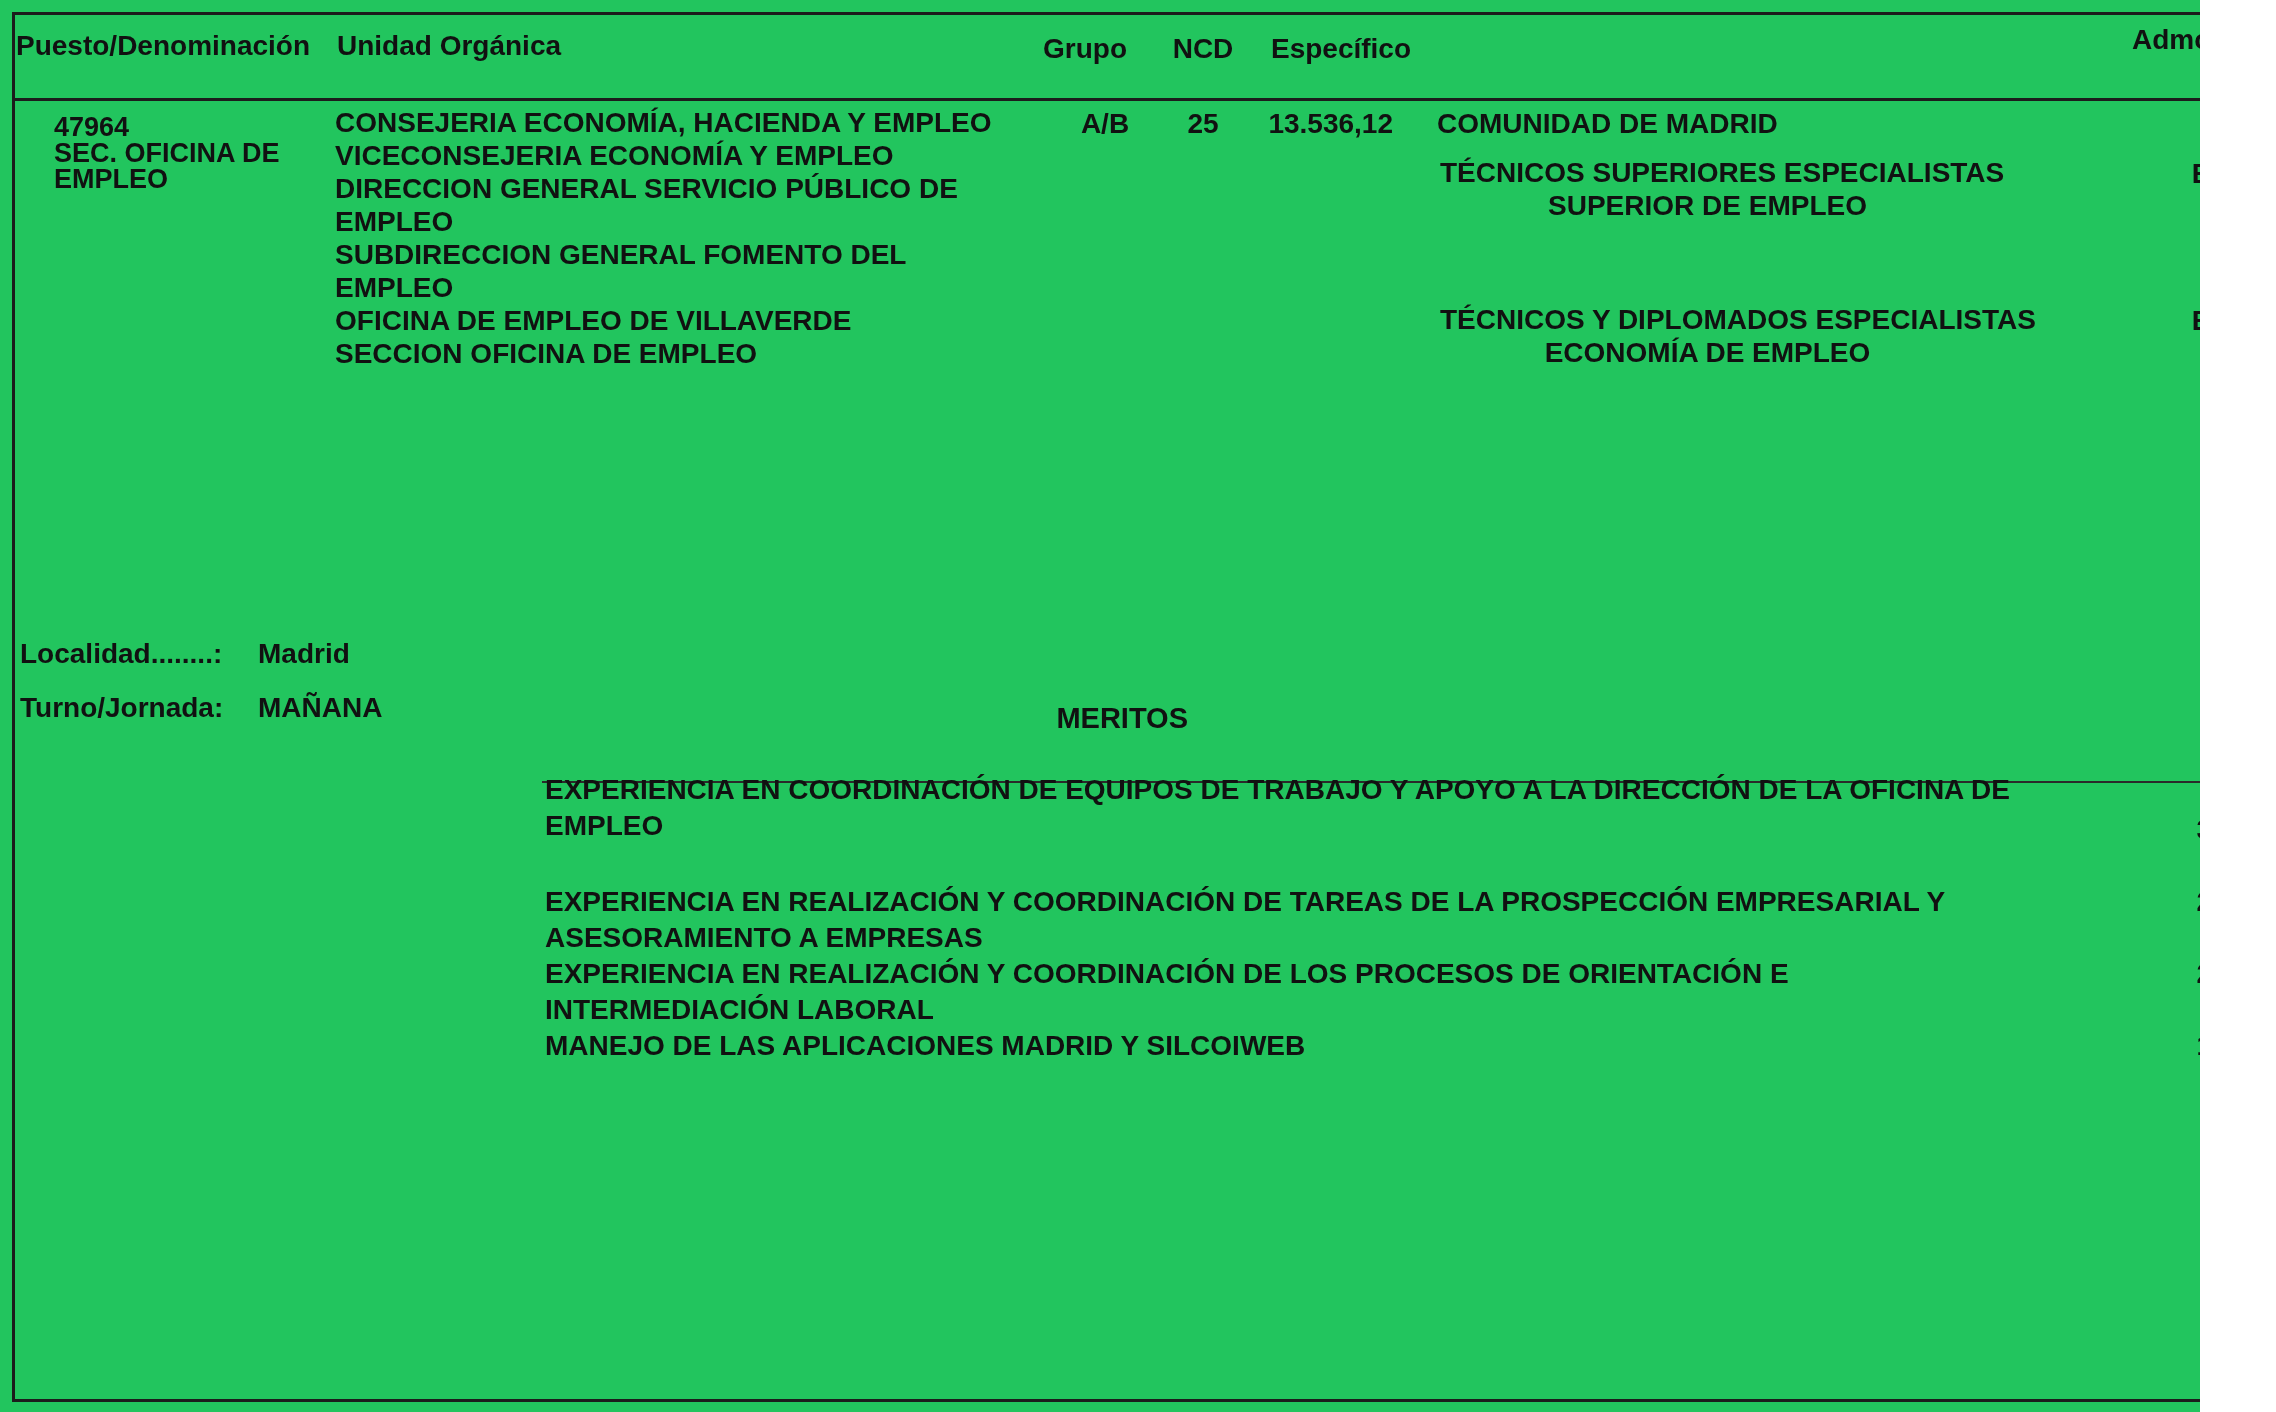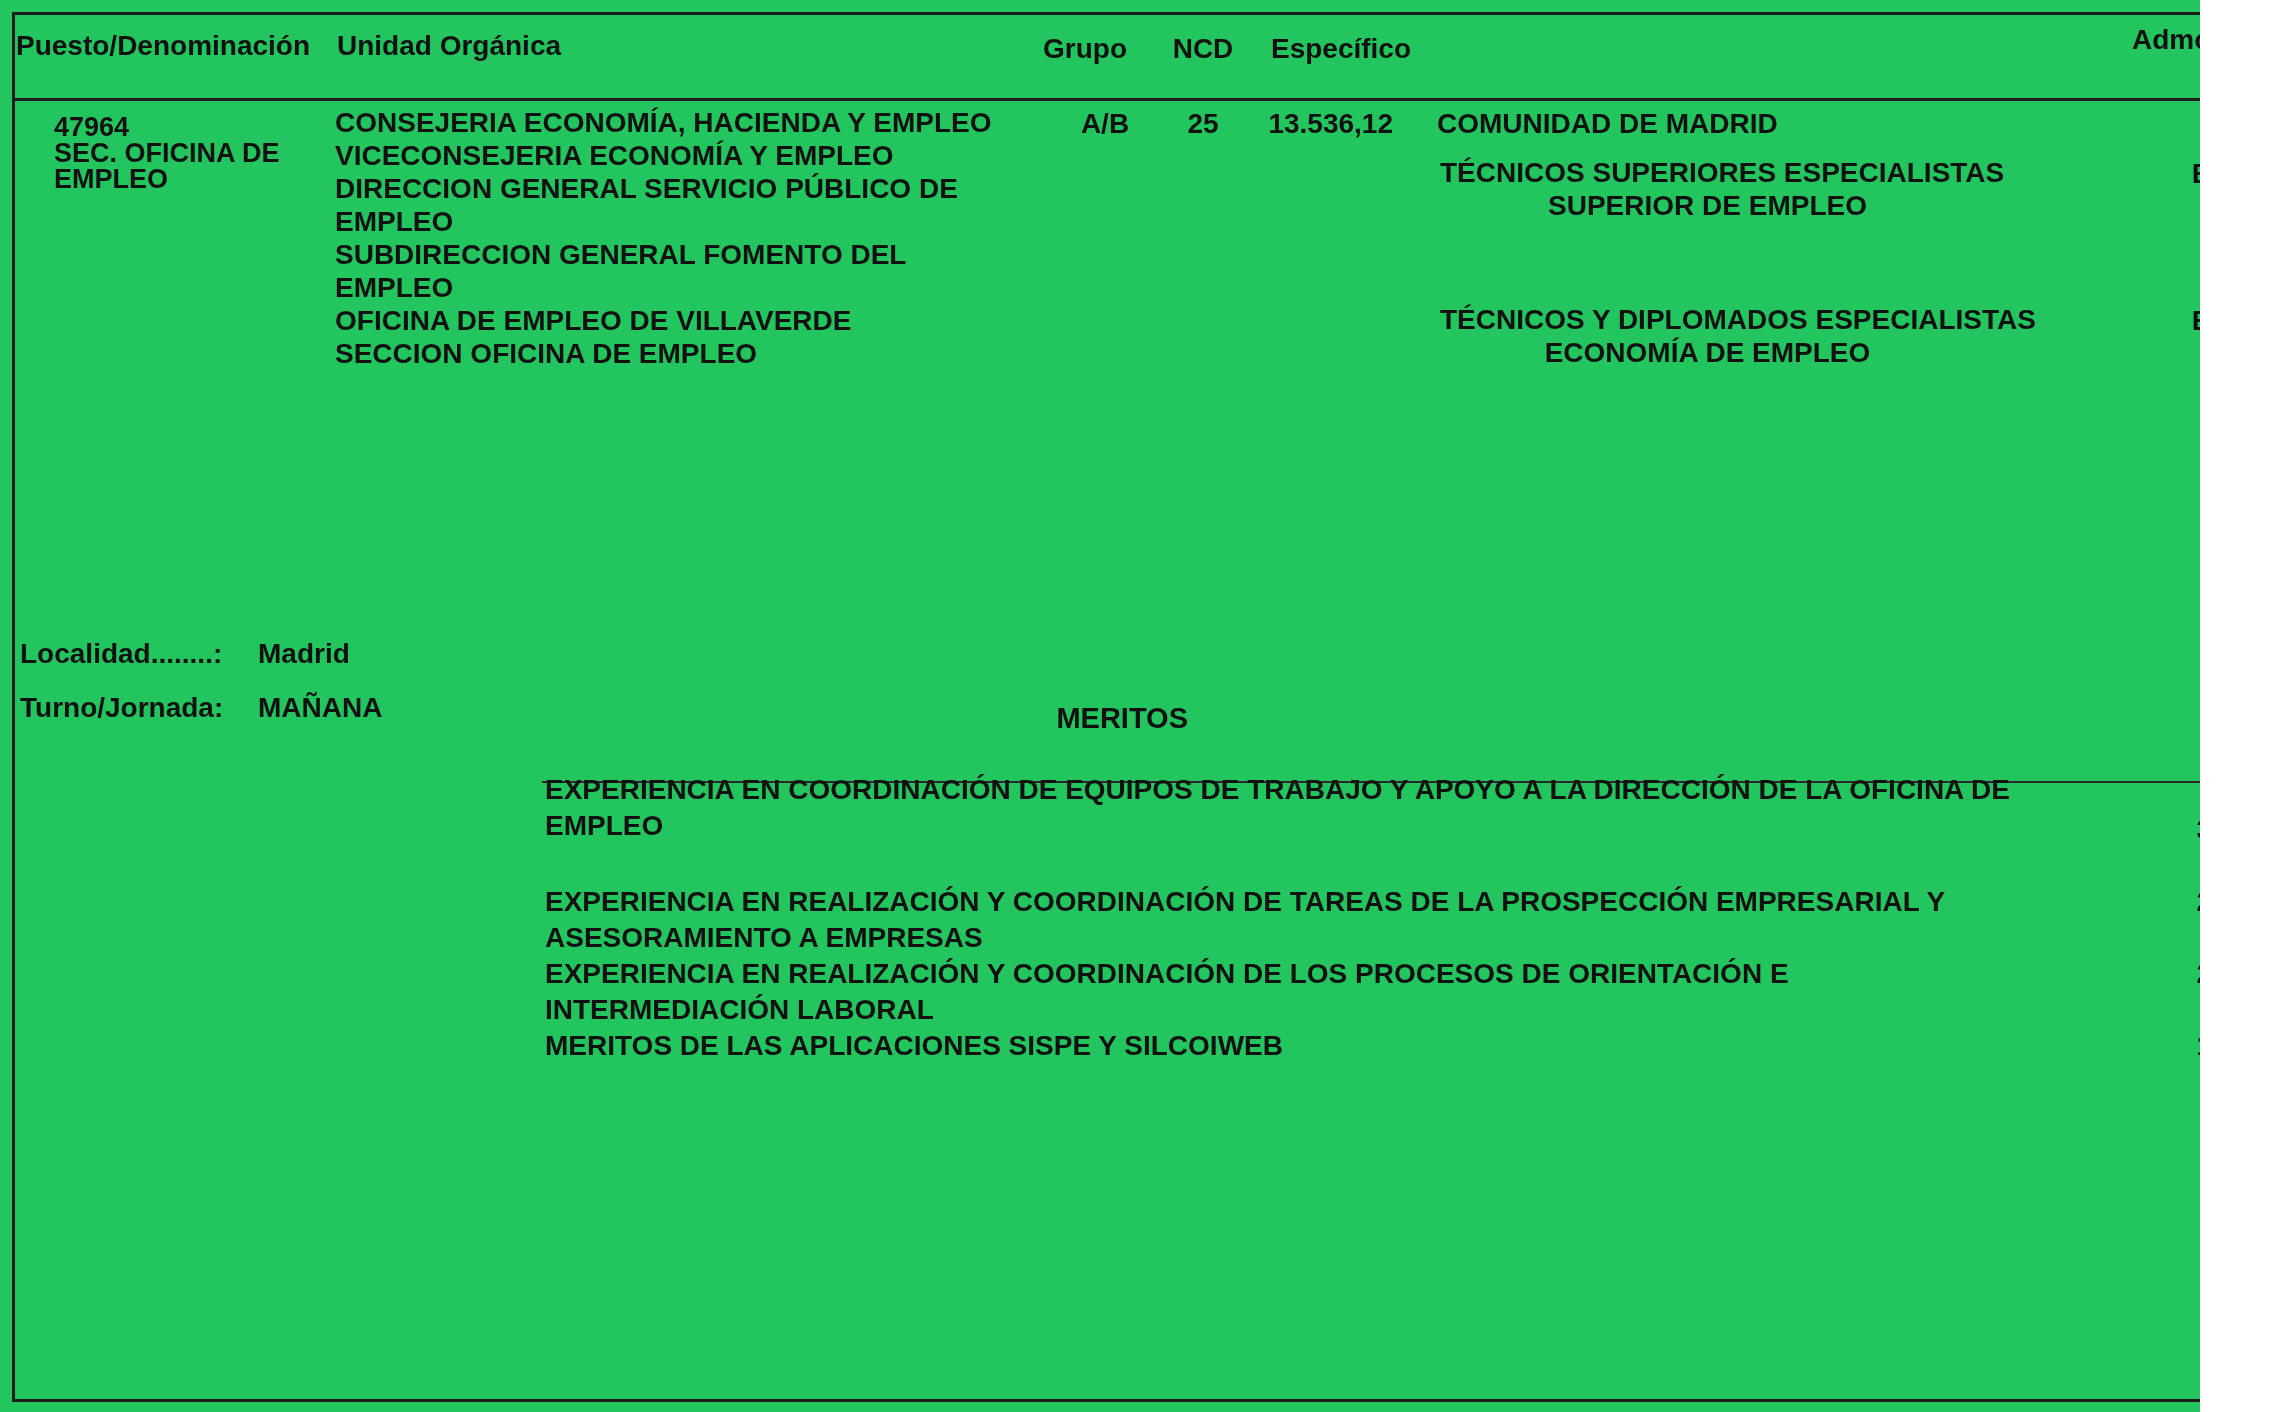--- a/index.html
+++ b/index.html
@@ -144,17 +144,17 @@
   </div>
   <div class="abs m-pts m-p1">2</div>
 
   <div class="abs m-item m-i2">
     <div class="m-line">EXPERIENCIA EN REALIZACIÓN Y COORDINACIÓN DE LOS PROCESOS DE ORIENTACIÓN E</div>
     <div class="m-line">INTERMEDIACIÓN LABORAL</div>
   </div>
   <div class="abs m-pts m-p2">2</div>
 
   <div class="abs m-item m-i3">
-    <div class="m-line">MERITOS DE LAS APLICACIONES SISPE Y SILCOIWEB</div>
+    <div class="m-line">MANEJO DE LAS APLICACIONES MADRID Y SILCOIWEB</div>
   </div>
   <div class="abs m-pts m-p3">1</div>
 
 </div>
 
 </body></html>

